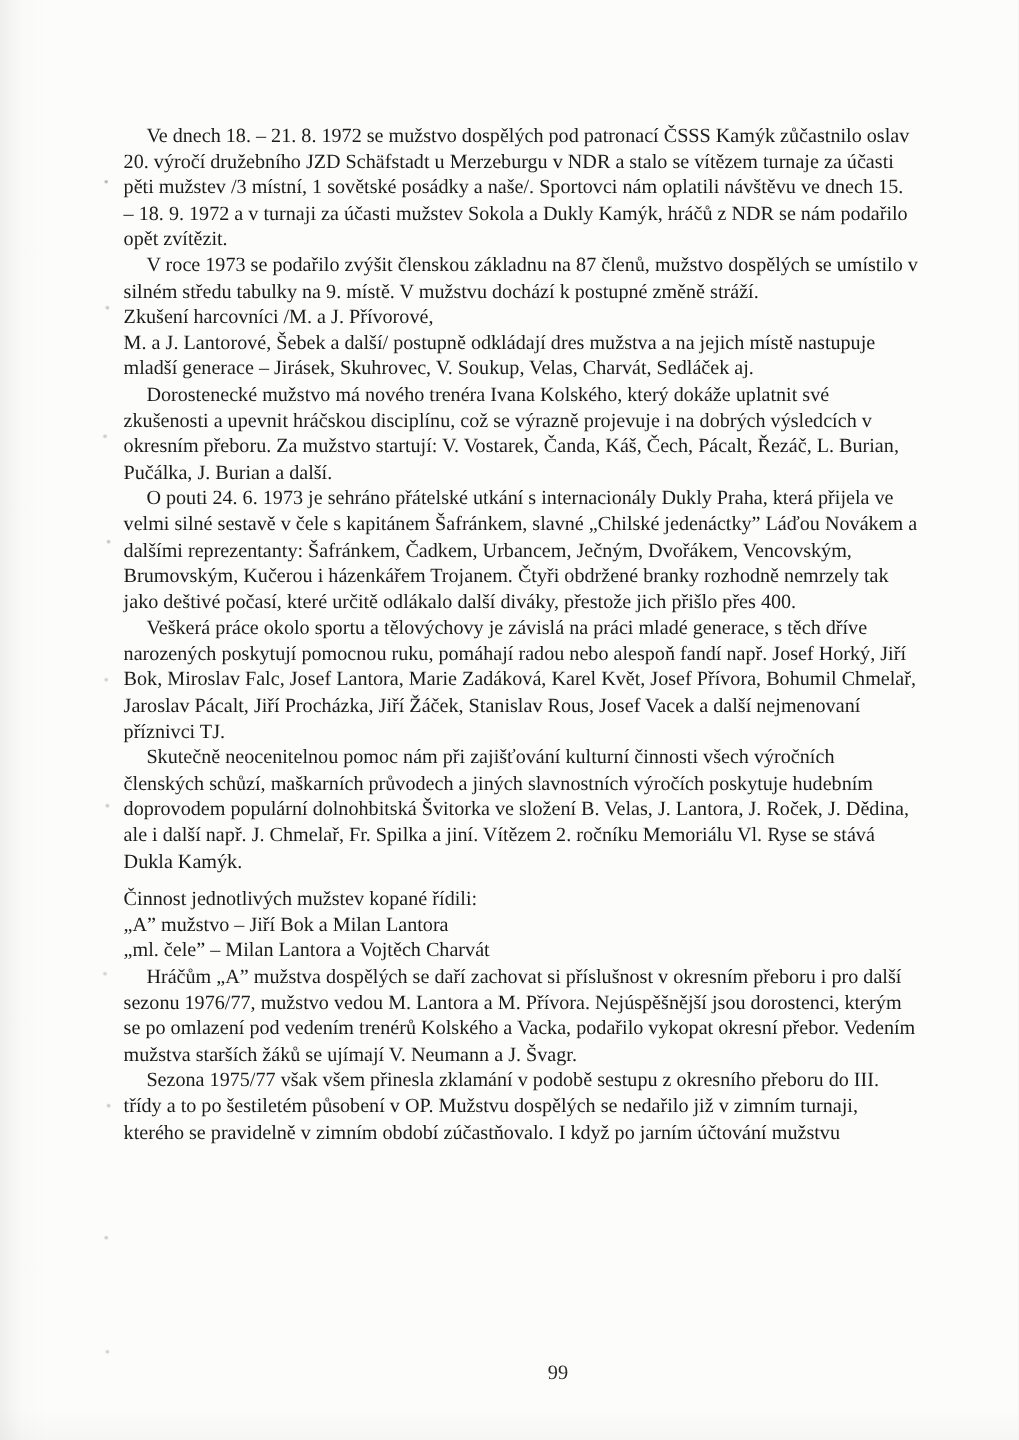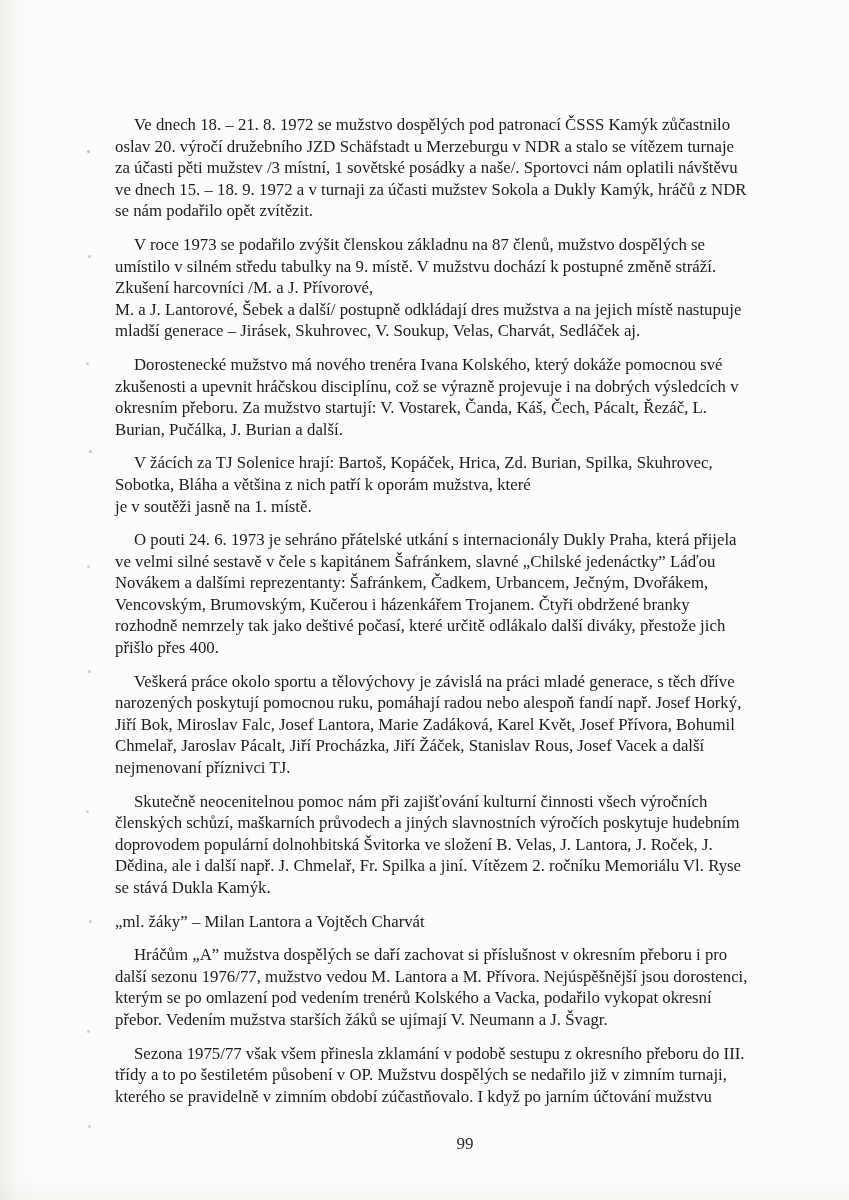--- a/index.html
+++ b/index.html
@@ -49,21 +49,21 @@
   .page-text {
     position: absolute;
     left: 103px;
     top: 102px;
     width: 662px;
     font-size: 16.8px;
     line-height: 21.6px;
     text-align: left;
   }
   p.para {
-    margin: 12px;
+    margin: 0;
     white-space: pre-line;
     text-indent: 19px;
   }
   p.para.no-indent { text-indent: 0; }
   p.para.gap-before { margin-top: 10px; }
   .page-number {
     position: absolute;
     top: 1134px;
     left: 0;
     width: 930px; 
@@ -76,25 +76,25 @@
 <body>
 
 <div class="scan-page">
   <div class="edge-specks"></div>
 
   <div class="page-text">
       <p class="para">Ve dnech 18. – 21. 8. 1972 se mužstvo dospělých pod patronací ČSSS Kamýk zůčastnilo oslav 20. výročí družebního JZD Schäfstadt u Merzeburgu v NDR a stalo se vítězem turnaje za účasti pěti mužstev /3 místní, 1 sovětské posádky a naše/. Sportovci nám oplatili návštěvu ve dnech 15. – 18. 9. 1972 a v turnaji za účasti mužstev Sokola a Dukly Kamýk, hráčů z NDR se nám podařilo opět zvítězit.</p>
       <p class="para">V roce 1973 se podařilo zvýšit členskou základnu na 87 členů, mužstvo dospělých se umístilo v silném středu tabulky na 9. místě. V mužstvu dochází k postupné změně stráží.
 Zkušení harcovníci /M. a J. Přívorové,
 M. a J. Lantorové, Šebek a další/ postupně odkládají dres mužstva a na jejich místě nastupuje mladší generace – Jirásek, Skuhrovec, V. Soukup, Velas, Charvát, Sedláček aj.</p>
-      <p class="para">Dorostenecké mužstvo má nového trenéra Ivana Kolského, který dokáže pomocnou své zkušenosti a upevnit hráčskou disciplínu, což se výrazně projevuje i na dobrých výsledcích v okresním přeboru. Za mužstvo startují: V. Vostarek, Čanda, Káš, Čech, Pácalt, Řezáč, L. Burian, Pučálka, J. Burian a další.</p>
-      <p class="para">V žácích za TJ Solenice hrají: Bartoš, Kopáček, Hrica, Zd. Burian, Spilka, Skuhrovec, Sobotka, Bláha a většina z nich patří k oporám mužstva, které
-je v soutěži jasně na 1. místě.</p>
+      <p class="para">Dorostenecké mužstvo má nového trenéra Ivana Kolského, který dokáže uplatnit své zkušenosti a upevnit hráčskou disciplínu, což se výrazně projevuje i na dobrých výsledcích v okresním přeboru. Za mužstvo startují: V. Vostarek, Čanda, Káš, Čech, Pácalt, Řezáč, L. Burian, Pučálka, J. Burian a další.</p>
       <p class="para">O pouti 24. 6. 1973 je sehráno přátelské utkání s internacionály Dukly Praha, která přijela ve velmi silné sestavě v čele s kapitánem Šafránkem, slavné „Chilské jedenáctky” Láďou Novákem a dalšími reprezentanty: Šafránkem, Čadkem, Urbancem, Ječným, Dvořákem, Vencovským, Brumovským, Kučerou i házenkářem Trojanem. Čtyři obdržené branky rozhodně nemrzely tak jako deštivé počasí, které určitě odlákalo další diváky, přestože jich přišlo přes 400.</p>
       <p class="para">Veškerá práce okolo sportu a tělovýchovy je závislá na práci mladé generace, s těch dříve narozených poskytují pomocnou ruku, pomáhají radou nebo alespoň fandí např. Josef Horký, Jiří Bok, Miroslav Falc, Josef Lantora, Marie Zadáková, Karel Květ, Josef Přívora, Bohumil Chmelař, Jaroslav Pácalt, Jiří Procházka, Jiří Žáček, Stanislav Rous, Josef Vacek a další nejmenovaní příznivci TJ.</p>
       <p class="para">Skutečně neocenitelnou pomoc nám při zajišťování kulturní činnosti všech výročních členských schůzí, maškarních průvodech a jiných slavnostních výročích poskytuje hudebním doprovodem populární dolnohbitská Švitorka ve složení B. Velas, J. Lantora, J. Roček, J. Dědina, ale i další např. J. Chmelař, Fr. Spilka a jiní. Vítězem 2. ročníku Memoriálu Vl. Ryse se stává Dukla Kamýk.</p>
-      <p class="para no-indent">„ml. žáky” – Milan Lantora a Vojtěch Charvát</p>
+      <p class="para no-indent gap-before">Činnost jednotlivých mužstev kopané řídili:</p>
+      <p class="para no-indent">„A” mužstvo – Jiří Bok a Milan Lantora</p>
+      <p class="para no-indent">„ml. čele” – Milan Lantora a Vojtěch Charvát</p>
       <p class="para">Hráčům „A” mužstva dospělých se daří zachovat si příslušnost v okresním přeboru i pro další sezonu 1976/77, mužstvo vedou M. Lantora a M. Přívora. Nejúspěšnější jsou dorostenci, kterým se po omlazení pod vedením trenérů Kolského a Vacka, podařilo vykopat okresní přebor. Vedením mužstva starších žáků se ujímají V. Neumann a J. Švagr.</p>
       <p class="para">Sezona 1975/77 však všem přinesla zklamání v podobě sestupu z okresního přeboru do III. třídy a to po šestiletém působení v OP. Mužstvu dospělých se nedařilo již v zimním turnaji, kterého se pravidelně v zimním období zúčastňovalo. I když po jarním účtování mužstvu</p>
     </div>
 
   <div class="page-number">99</div>
 </div>
 
 </body></html>

